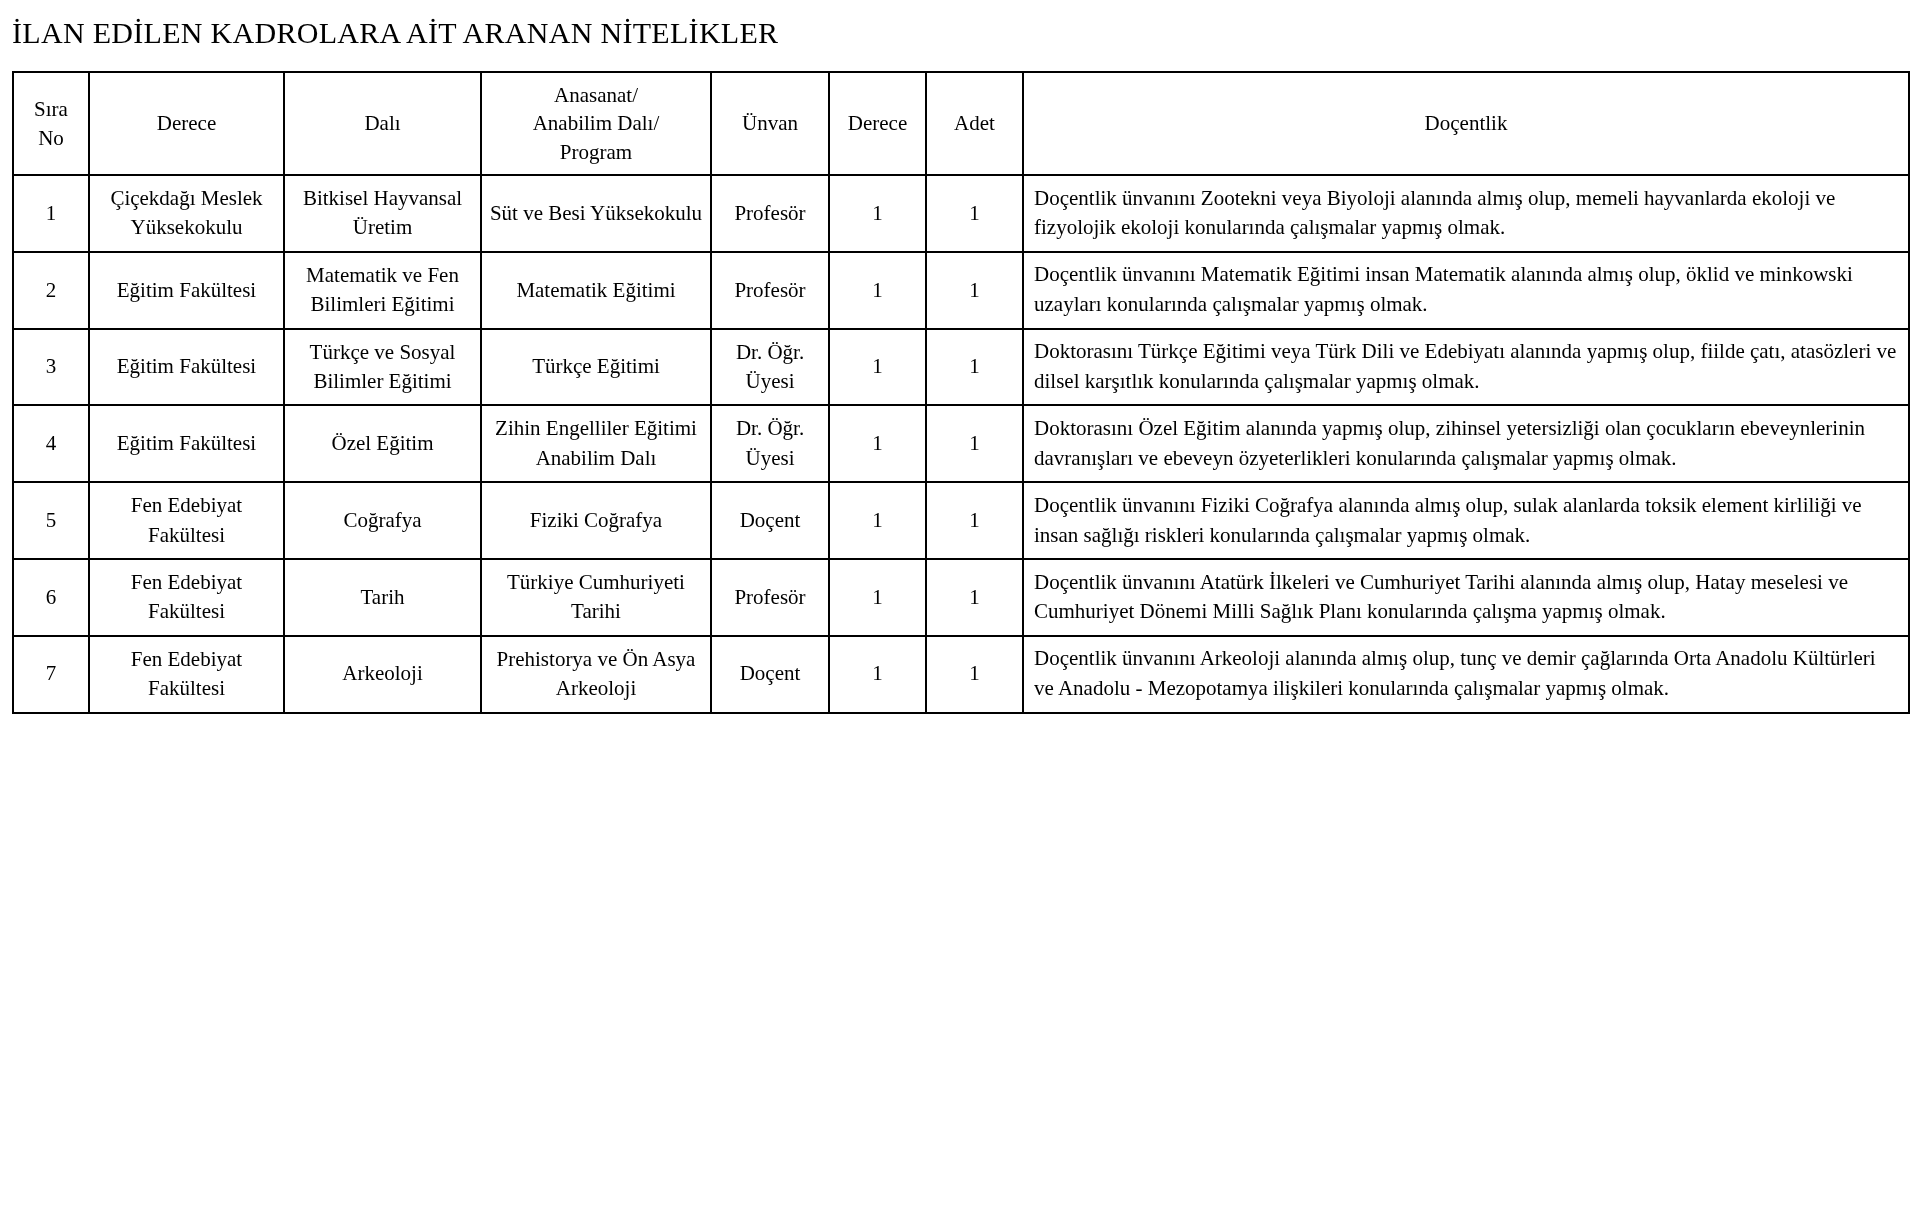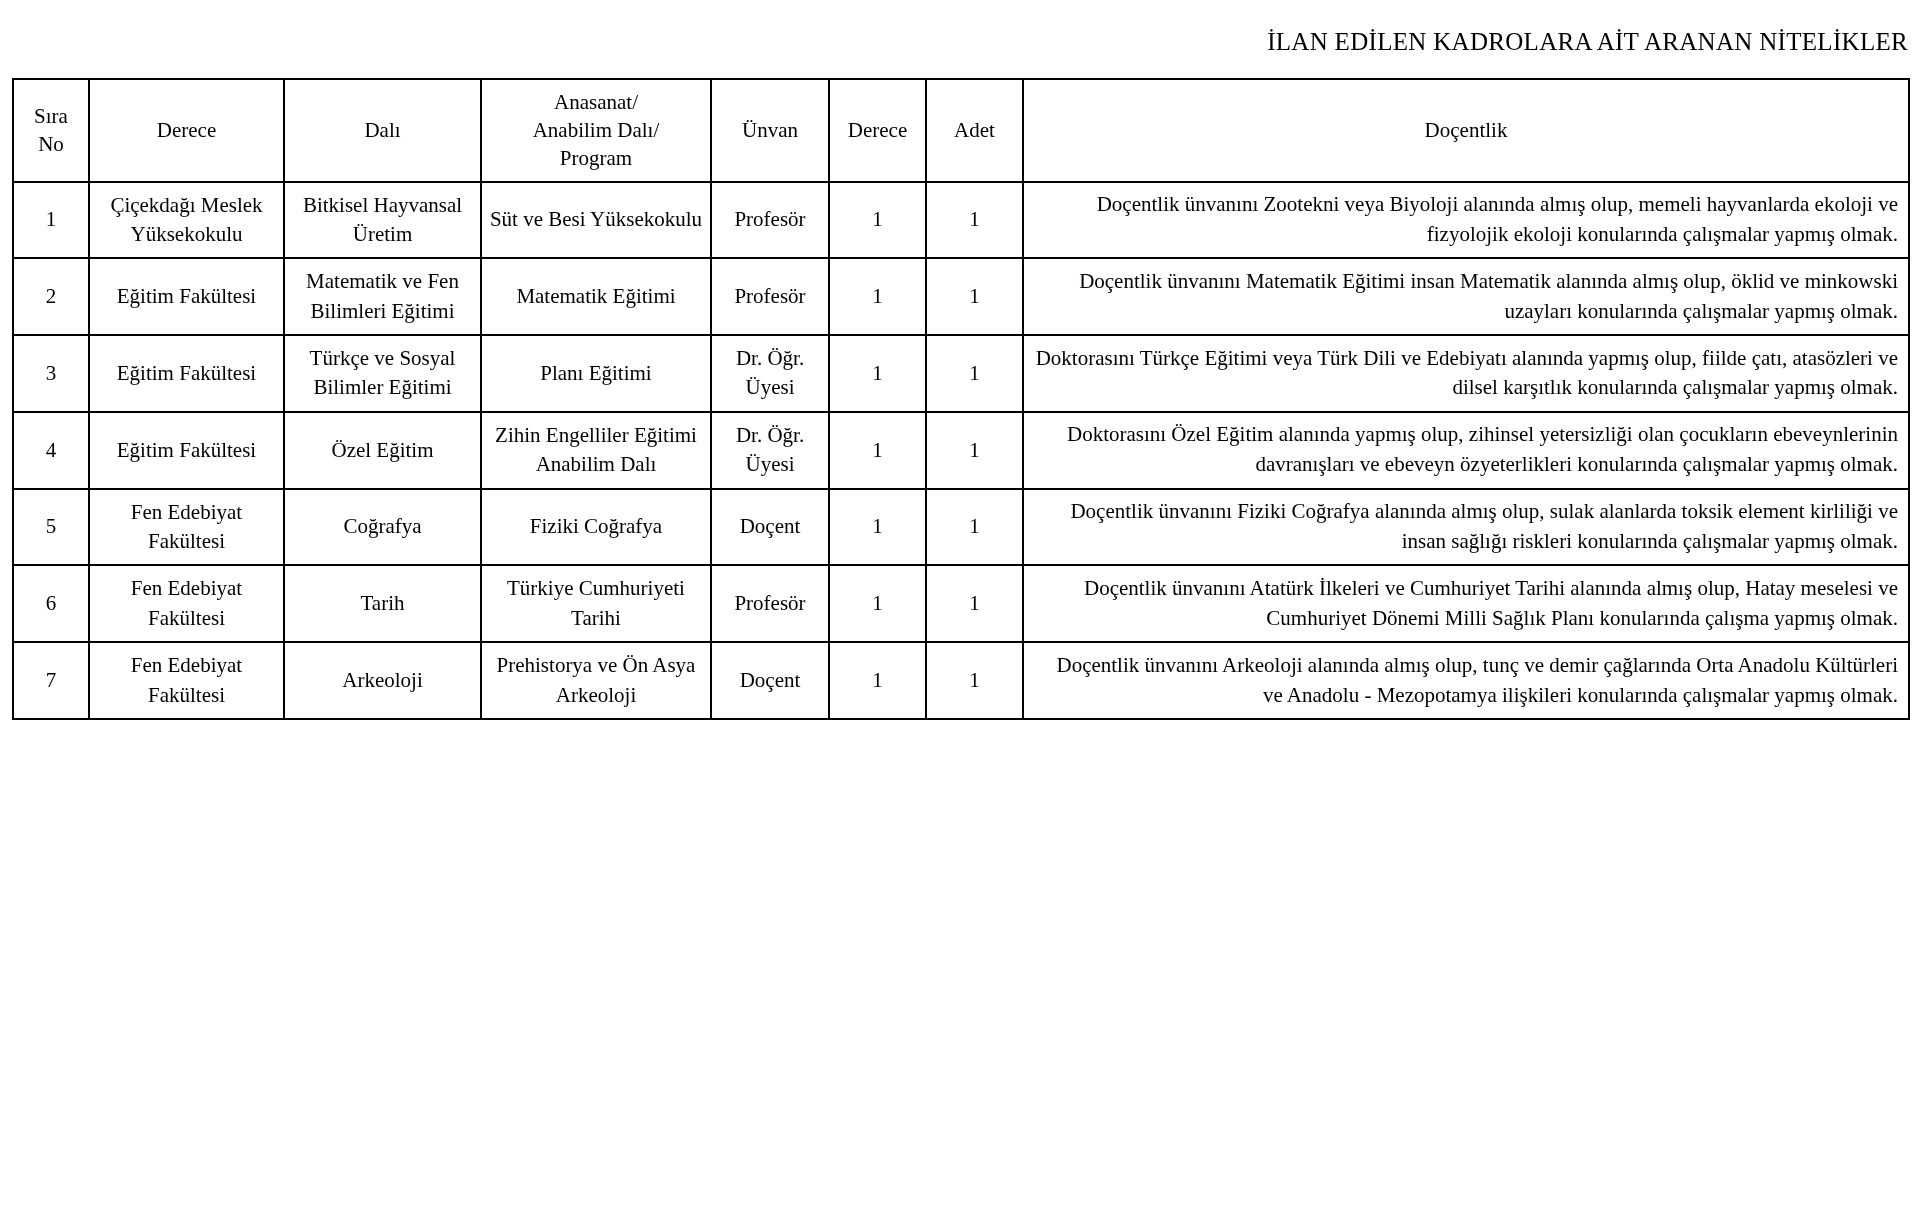--- a/index.html
+++ b/index.html
@@ -10,24 +10,24 @@
     font-family: "Liberation Serif", "DejaVu Serif", serif;
   }
   .page {
     width: 1920px;
     min-height: 1214px;
     box-sizing: border-box;
     padding: 16px 12px 20px 12px;
     background: #ffffff;
   }
   .doc-title {
-    text-align: right;
-    font-size: 25px;
+    text-align: left;
+    font-size: 30px;
     line-height: 1.1;
-    margin: 12px 0 10px 0;
+    margin: 0 0 10px 0;
     letter-spacing: 0.3px;
   }
   table.positions {
     border-collapse: collapse;
     width: 1896px;
     table-layout: fixed;
     border: 2px solid #1d4ed8;
     margin-top: 22px;
   }
   table.positions th,
@@ -44,21 +44,21 @@
     line-height: 1.35;
     padding: 8px 4px;
   }
   td.c {
     text-align: center;
     vertical-align: middle;
     padding: 8px 6px;
     line-height: 1.4;
   }
   td.desc {
-    text-align: right;
+    text-align: left;
     vertical-align: middle;
     padding: 5px 10px 5px 10px;
     line-height: 1.42;
   }
 </style>
 </head>
 <body>
 
 <div class="page">
   <div class="doc-title">İLAN EDİLEN KADROLARA AİT ARANAN NİTELİKLER</div>
@@ -107,21 +107,21 @@
         <td class="c">Matematik Eğitimi</td>
         <td class="c">Profesör</td>
         <td class="c">1</td>
         <td class="c">1</td>
         <td class="desc">Doçentlik ünvanını Matematik Eğitimi insan Matematik alanında almış olup, öklid ve minkowski uzayları konularında çalışmalar yapmış olmak.</td>
       </tr>
       <tr>
         <td class="c">3</td>
         <td class="c">Eğitim Fakültesi</td>
         <td class="c">Türkçe ve Sosyal Bilimler Eğitimi</td>
-        <td class="c">Planı Eğitimi</td>
+        <td class="c">Türkçe Eğitimi</td>
         <td class="c">Dr. Öğr. Üyesi</td>
         <td class="c">1</td>
         <td class="c">1</td>
         <td class="desc">Doktorasını Türkçe Eğitimi veya Türk Dili ve Edebiyatı alanında yapmış olup, fiilde çatı, atasözleri ve dilsel karşıtlık konularında çalışmalar yapmış olmak.</td>
       </tr>
       <tr>
         <td class="c">4</td>
         <td class="c">Eğitim Fakültesi</td>
         <td class="c">Özel Eğitim</td>
         <td class="c">Zihin Engelliler Eğitimi Anabilim Dalı</td>

